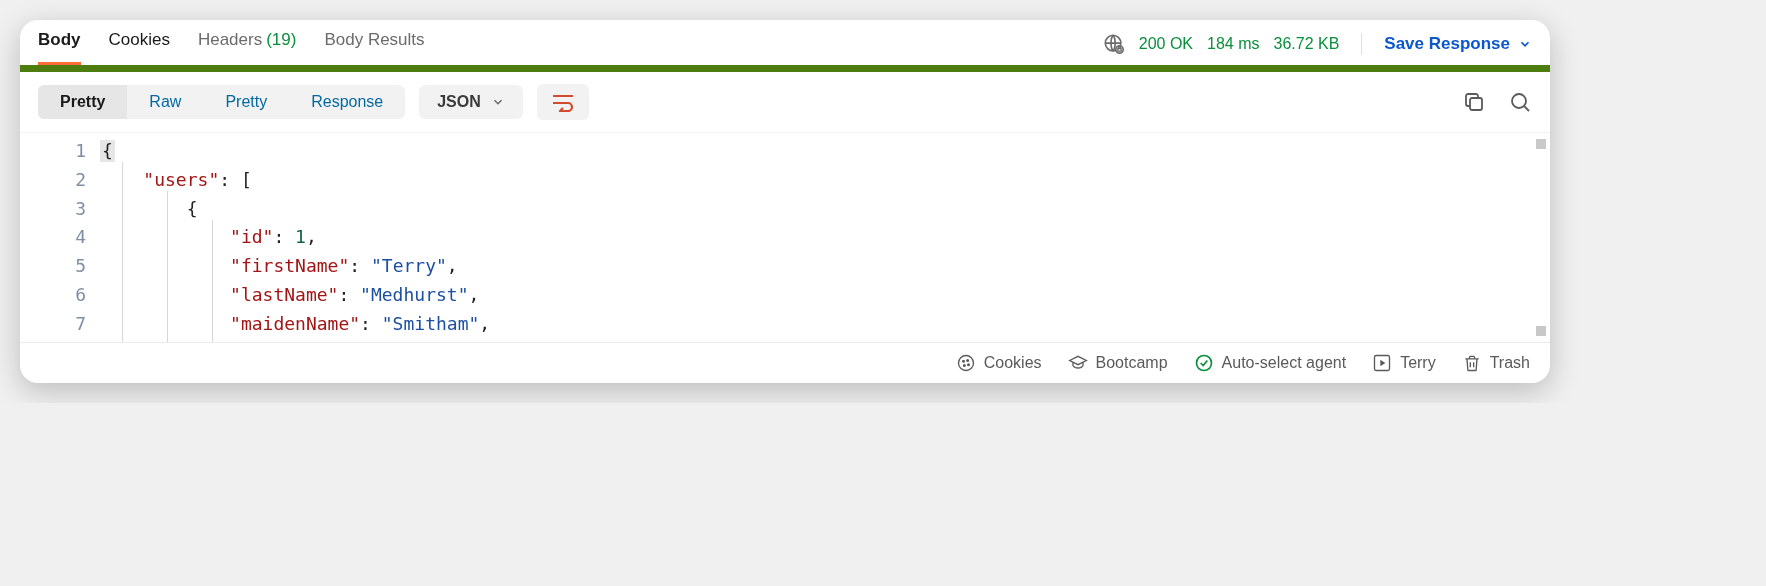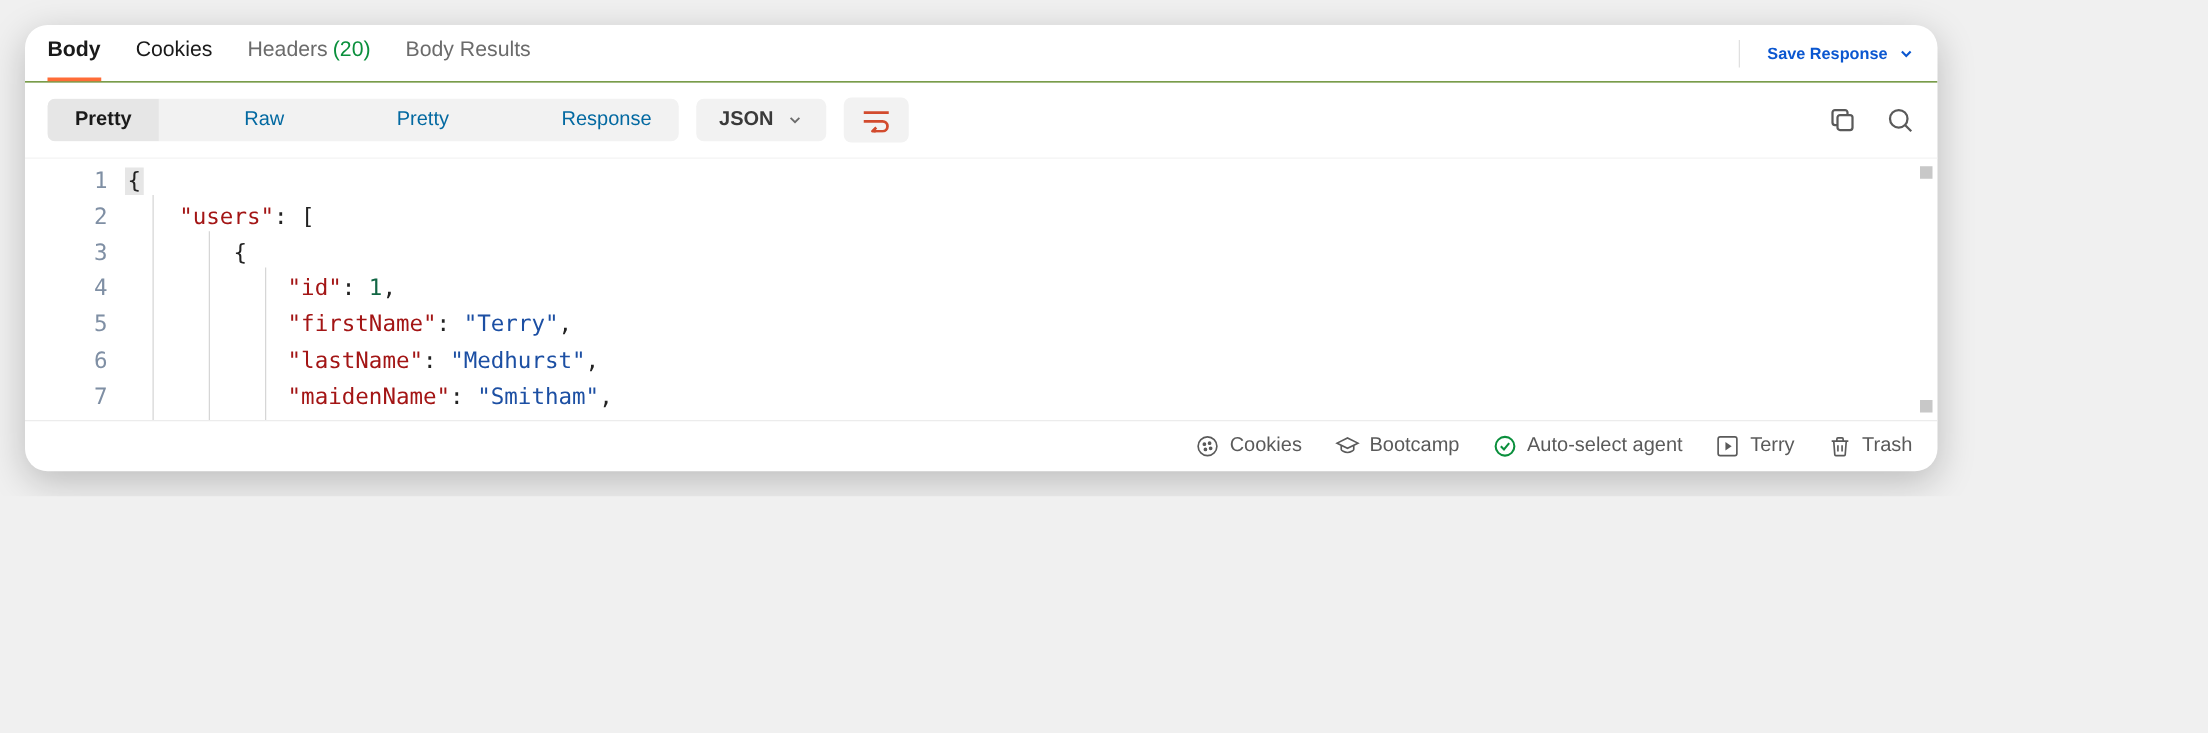--- a/index.html
+++ b/index.html
@@ -12,53 +12,53 @@
     width: 1530px;
     background: #fff;
     border-radius: 18px;
     box-shadow: 0 8px 30px rgba(0,0,0,0.22);
     overflow: hidden;
     display: flex;
     flex-direction: column;
   }
   .tabs-row {
     display: flex;
-    align-items: center;
+    align-items: flex-end;
     padding: 10px 18px 0 18px;
-    border-bottom: 1px solid #4d7c0f;
+    border-bottom: 7px solid #4d7c0f;
     justify-content: space-between;
   }
   .tabs-left { display: flex; gap: 28px; align-items: center; }
   .tab {
     font-size: 17px;
     color: #6b6b6b;
     padding-bottom: 12px;
     border-bottom: 3px solid transparent;
     cursor: pointer;
     display: flex;
     gap: 4px;
   }
   .tab.active { color: #1a1a1a; font-weight: 600; border-bottom-color: #ff6c37; }
   .tab.dark { color: #1a1a1a; }
   .tab .count { color: #0a8f3c; }
   .tabs-right { display: flex; align-items: center; gap: 18px; padding-bottom: 10px;}
   .status-group { display: flex; align-items: center; gap: 14px; }
   .globe-icon { width:22px; height:22px; color:#6b6b6b; }
   .status-ok { color:#0a8f3c; font-size:16px; }
   .divider-v { width:1px; height:22px; background:#e0e0e0; margin:0 4px;}
-  .save-btn { color:#0b57d0; font-size:13px; font-weight:600; display:flex; align-items:center; gap:8px; cursor:pointer;}
+  .save-btn { color:#0b57d0; font-size:17px; font-weight:600; display:flex; align-items:center; gap:8px; cursor:pointer;}
   .chev { width:14px; height:14px; }
 
   .toolbar-row {
     display:flex; align-items:center;
     padding: 12px 18px;
     gap: 14px;
   }
   .seg {
-    display:flex; background:#f2f2f2; border-radius:6px; overflow:hidden;gap:46px;
+    display:flex; background:#f2f2f2; border-radius:6px; overflow:hidden;
   }
   .seg-item {
     padding:8px 22px; font-size:16px; color:#0369a1; cursor:pointer;
   }
   .seg-item.active { background:#e6e6e6; color:#1a1a1a; font-weight:600; }
   .plain-btn {
     display:flex; align-items:center; gap:10px;
     background:#f2f2f2; border-radius:6px; padding:8px 18px;
     font-size:16px; color:#3a3a3a; font-weight:700; cursor:pointer;
   }
@@ -112,27 +112,39 @@
   <div class="tabs-row">
     <div class="tabs-left">
       <div class="tab active">
           <span>Body</span>
         </div>
       <div class="tab dark">
           <span>Cookies</span>
         </div>
       <div class="tab">
         <span>Headers</span>
-        <span class="count">(20)</span>
+        <span class="count">(19)</span>
       </div>
       <div class="tab">
           <span>Body Results</span>
         </div>
     </div>
     <div class="tabs-right">
+      <div class="status-group">
+        <svg class="globe-icon" viewBox="0 0 24 24" fill="none" stroke="currentColor" stroke-width="1.8">
+          <circle cx="11" cy="11" r="8.5"></circle>
+          <path d="M2.5 11h17M11 2.5c3 3 3 14 0 17M11 2.5c-3 3-3 14 0 17"></path>
+          <circle cx="18" cy="18" r="4" fill="#fff"></circle>
+          <rect x="16.2" y="17" width="3.6" height="2.8" stroke-width="1.4"></rect>
+          <path d="M17 17v-1a1 1 0 012 0v1" stroke-width="1.4"></path>
+        </svg>
+        <span class="status-ok">200 OK</span>
+        <span class="status-ok">184 ms</span>
+        <span class="status-ok">36.72 KB</span>
+      </div>
       <div class="divider-v"></div>
       <div class="save-btn">
         <span>Save Response</span>
         <svg class="chev" viewBox="0 0 24 24" fill="none" stroke="#0b57d0" stroke-width="3">
             <path d="M6 9l6 6 6-6"></path>
           </svg>
       </div>
     </div>
   </div>
 

